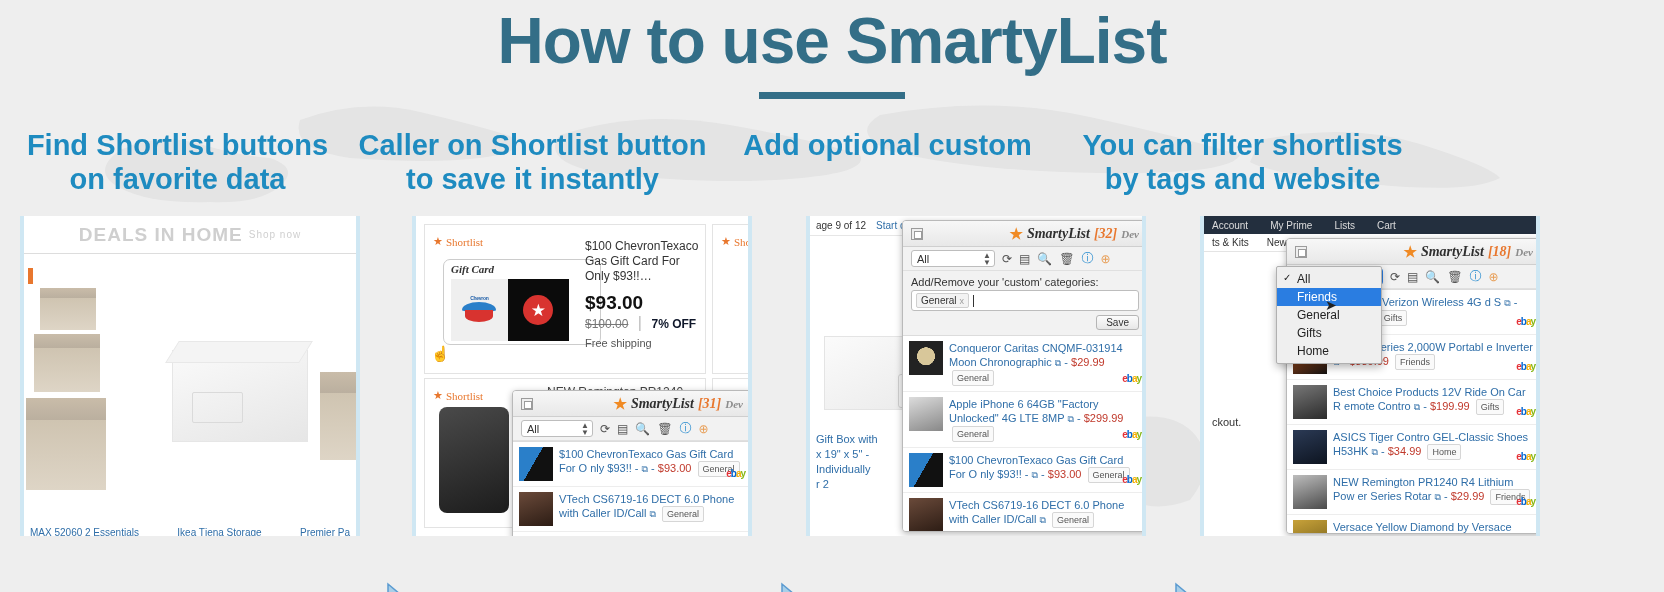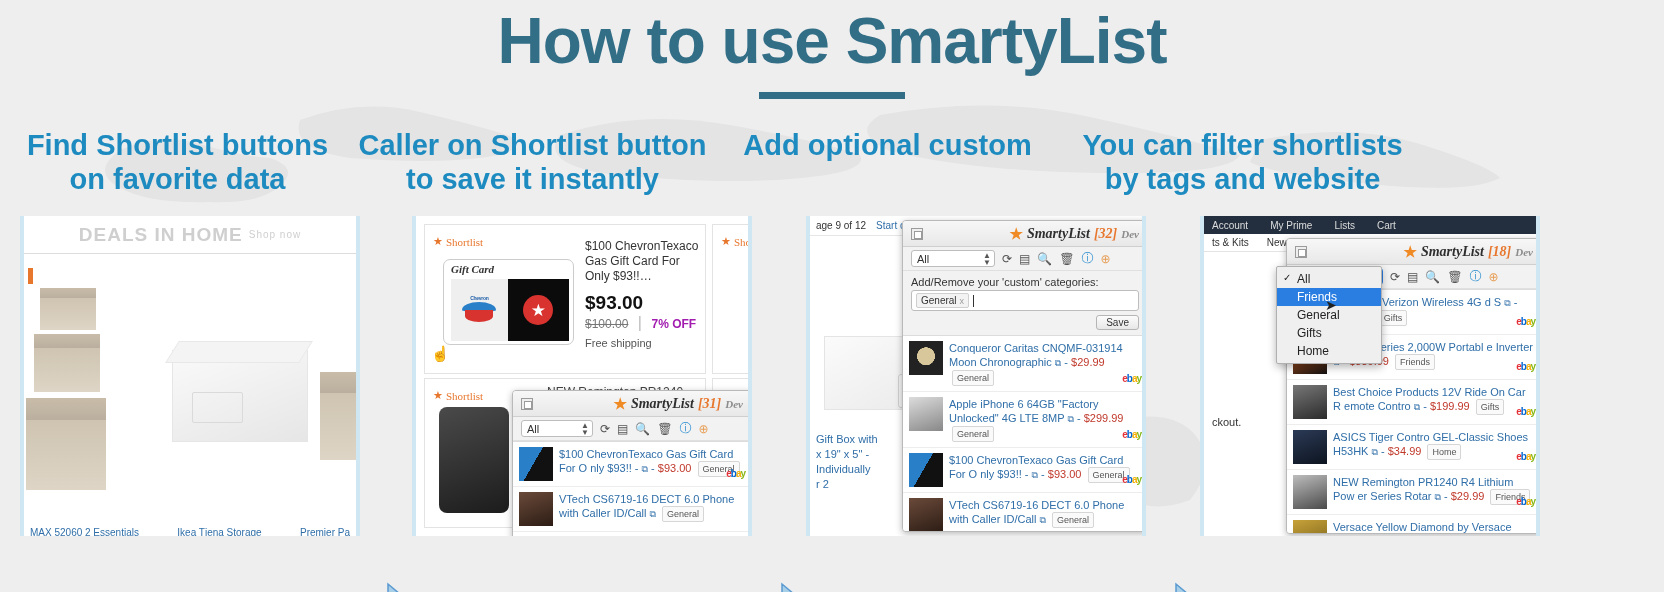--- a/index.html
+++ b/index.html
@@ -86,21 +86,21 @@
   .shortlist-btn{
     font-size:11px; color:#e8772e; display:inline-flex; align-items:center; gap:3px;
     font-family:"Liberation Serif", serif;
   }
   .sl-star{ color:#e8772e; font-size:11px; }
   .card{
     position:absolute; background:#fff; border:1px solid #e3e3e3;
   }
   .card .sl{ position:absolute; left:8px; top:6px; }
   .giftcard{
-    position:absolute; left:18px; top:34px; width:131px; height:86px;
+    position:absolute; left:18px; top:34px; width:158px; height:86px;
     background:#fff; border:1px solid #cccccc; border-radius:7px; overflow:hidden;
   }
   .gc-label{ font-family:"Liberation Serif", serif; font-style:italic; font-weight:bold;
       font-size:11px; color:#333; padding:3px 0 0 7px; }
   .gc-img{ position:absolute; left:7px; top:19px; width:118px; height:62px; display:flex; }
   .gc-left{ width:48%; background:#efefef; display:flex; align-items:center; justify-content:center; }
   .gc-right{ width:52%; background:#0b0b0b; display:flex; align-items:center; justify-content:center; position:relative; }
   .chev{ width:38px; height:30px; position:relative; }
   .chev .w{ position:absolute; left:0; top:0; width:38px; height:5px; font-size:5px;
         color:#1f5fa8; text-align:center; font-weight:bold; letter-spacing:-0.3px;}
@@ -108,21 +108,21 @@
         background:#2a7fc9; border-radius:50% 50% 40% 40%/80% 80% 20% 20%; }
   .chev .r{ position:absolute; left:5px; top:15px; width:28px; height:12px;
         background:#d8332f; border-radius:0 0 50% 50%; }
   .tex-star{ width:30px; height:30px; border-radius:50%; background:#d8332f;
         display:flex; align-items:center; justify-content:center; color:#fff; font-size:17px; }
   .card .info{ position:absolute; left:160px; top:14px; right:6px; }
   .it-title{ font-size:12px; color:#333; line-height:15px; }
   .it-price{ font-size:19px; font-weight:bold; color:#111; margin-top:8px; }
   .it-was{ font-size:12px; color:#777; text-decoration:line-through; display:inline-block; }
   .it-sep{ color:#bbb; margin:0 5px; }
-  .it-off{ font-size:12px; font-weight:bold; color:#a21caf;text-align:center; }
+  .it-off{ font-size:12px; font-weight:bold; color:#0f172a;text-align:center; }
   .it-ship{ font-size:11px; color:#555; margin-top:5px; }
   .cursor-hand{ position:absolute; font-size:15px; color:#444; }
 
   
   .sl-popup{
     position:absolute; background:#f2f2f2;
     border:1px solid #b9b9b9; border-radius:4px;
     box-shadow:0 2px 7px rgba(0,0,0,.28);
     overflow:hidden;
   }

